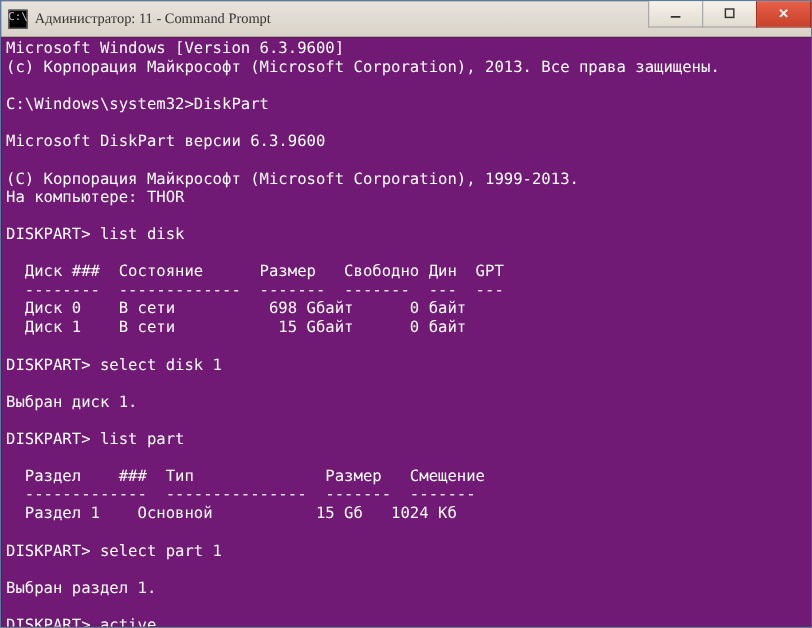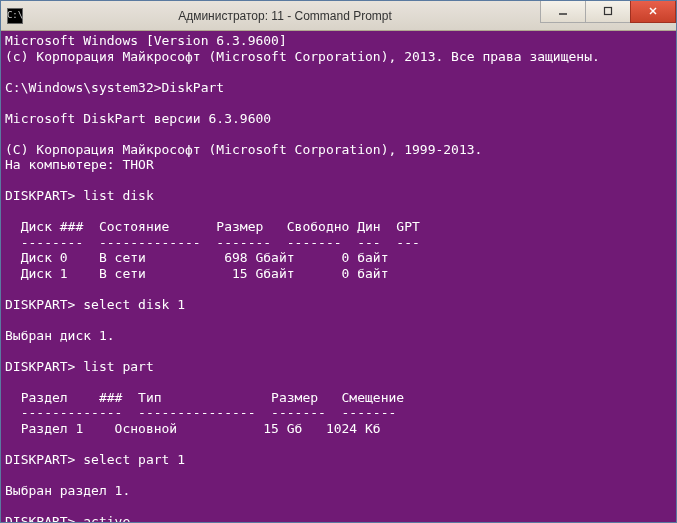--- a/index.html
+++ b/index.html
@@ -33,23 +33,23 @@
     border: 1px solid #666;
     display: flex;
     align-items: center;
     justify-content: center;
   }
   .titlebar .icon span {
     color: #ccc; font-size: 9px; font-family: monospace; line-height: 1;
   }
   .titlebar .title {
     flex: 1;
-    text-align: center;
     font-size: 12px;
     color: #333;
+    font-family: Liberation Serif, serif;
   }
   .winbtns {
     display: flex;
     height: 22px;
     margin-top: -8px;
   }
   .winbtn {
     width: 46px;
     height: 22px;
     display: flex;

